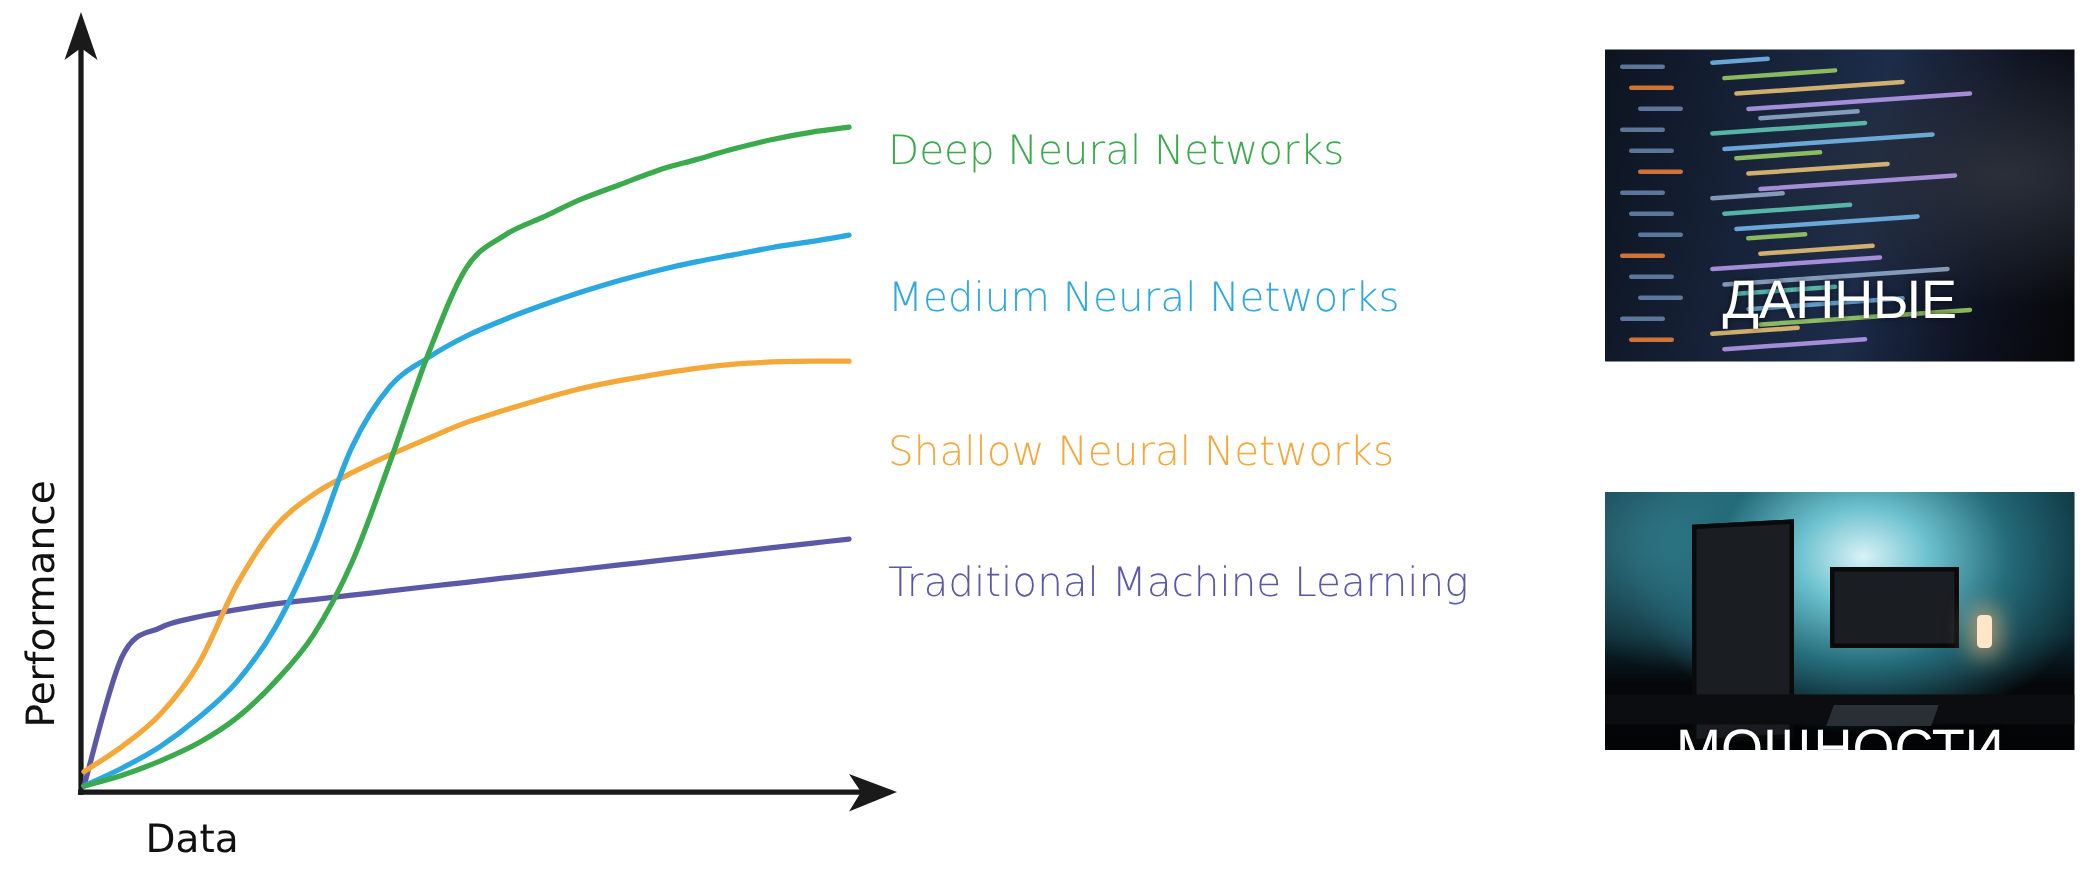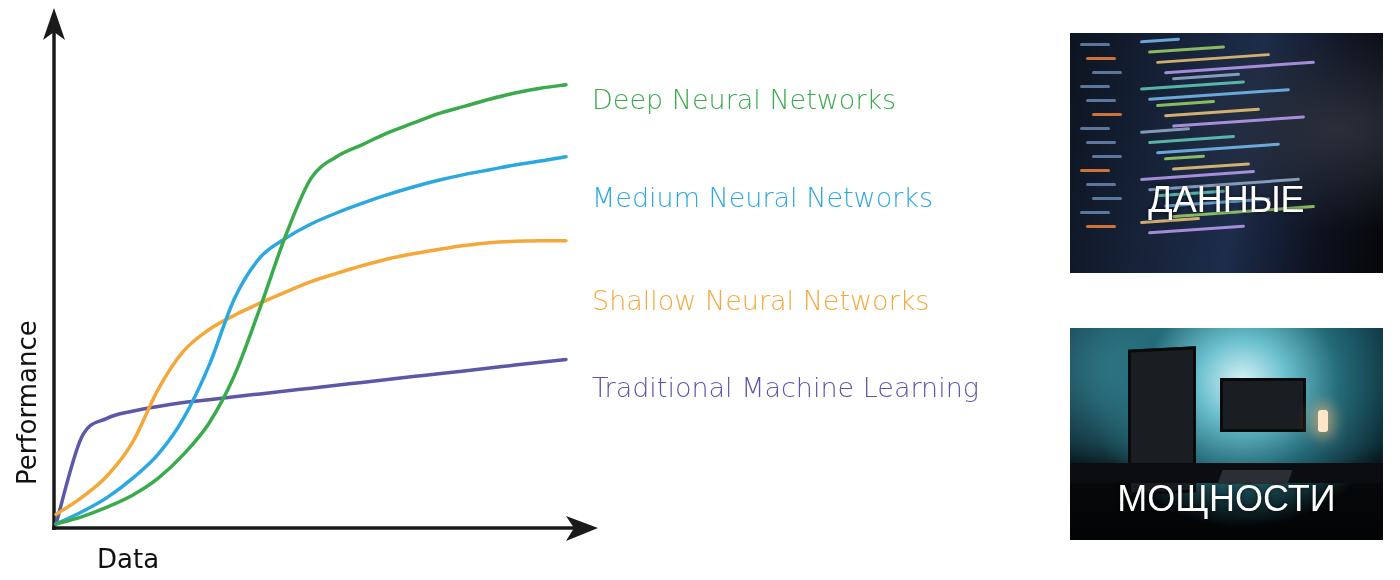--- a/index.html
+++ b/index.html
@@ -5,25 +5,25 @@
   html, body { margin: 0; padding: 0; background: #ffffff; }
   body { width: 1400px; height: 580px; position: relative; overflow: hidden;
          font-family: "Liberation Sans", "DejaVu Sans", sans-serif; }
   #chart { position: absolute; left: 0; top: 0; }
   .series-label { font-family: "DejaVu Sans", sans-serif; font-size: 27px; font-weight: 300; }
   .axis-label { font-family: "DejaVu Sans", sans-serif; font-size: 26px; fill: #111; }
   .photo { position: absolute; overflow: hidden; }
   .photo-caption { position: absolute; left: 0; right: 0; text-align: center; color: #fff;
         font-family: "Liberation Sans", sans-serif; font-size: 36px; letter-spacing: 0px;
         text-shadow: 0 0 4px rgba(0,0,0,0.6); }
-  #photo-data { left: 1070px; top: 33px; width: 313px; height: 240px;
+  #photo-data { left: 1070px; top: 33px; width: 313px; height: 208px;
      background:
        radial-gradient(ellipse at 85% 40%, #2a2f3a 0%, transparent 50%),
        linear-gradient(100deg, #0d1420 0%, #162238 30%, #1c2c4a 55%, #0e1220 80%, #060708 100%); }
-  #photo-power { left: 1070px; top: 328px; width: 313px; height: 212px;
+  #photo-power { left: 1070px; top: 328px; width: 313px; height: 172px;
      background:
        radial-gradient(ellipse at 55% 25%, #d8f2f6 0%, #6cc1cf 18%, #246a78 40%, transparent 65%),
        radial-gradient(ellipse at 25% 20%, #3d8fa0 0%, transparent 45%),
        linear-gradient(180deg, #0f3440 0%, #0b2730 55%, #050709 75%, #030405 100%); }
   .code-line { position: absolute; height: 3px; border-radius: 2px; opacity: 0.8; }
   .monitor { position: absolute; background: #1a1d22; border: 3px solid #0a0a0a; }
 </style>
 </head>
 <body>
 

